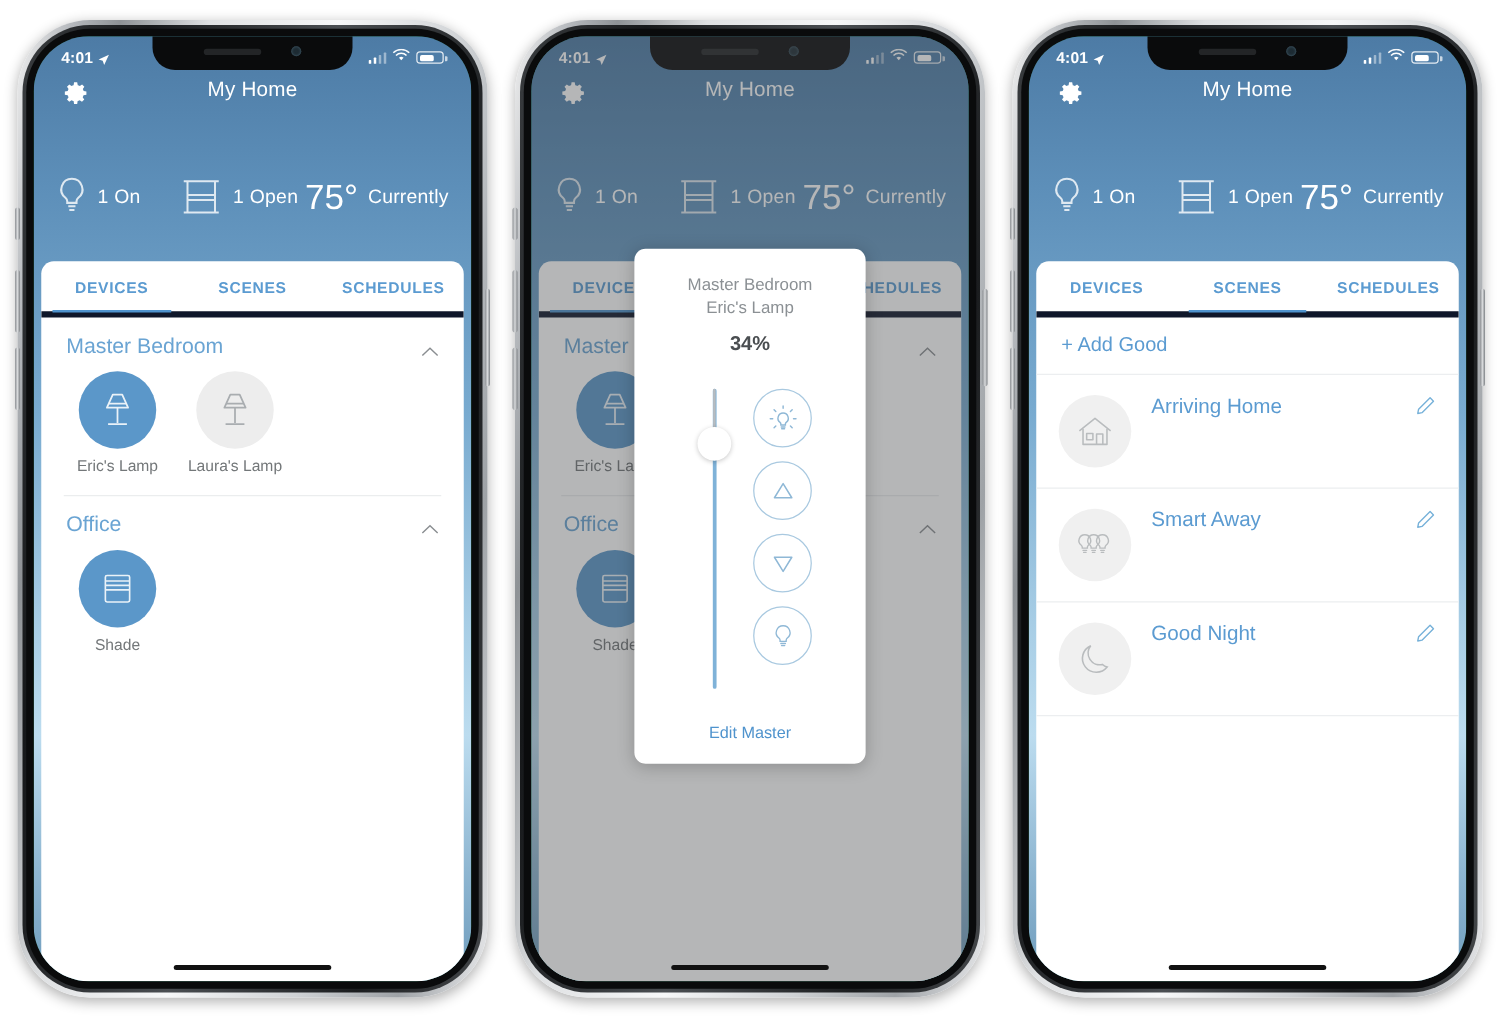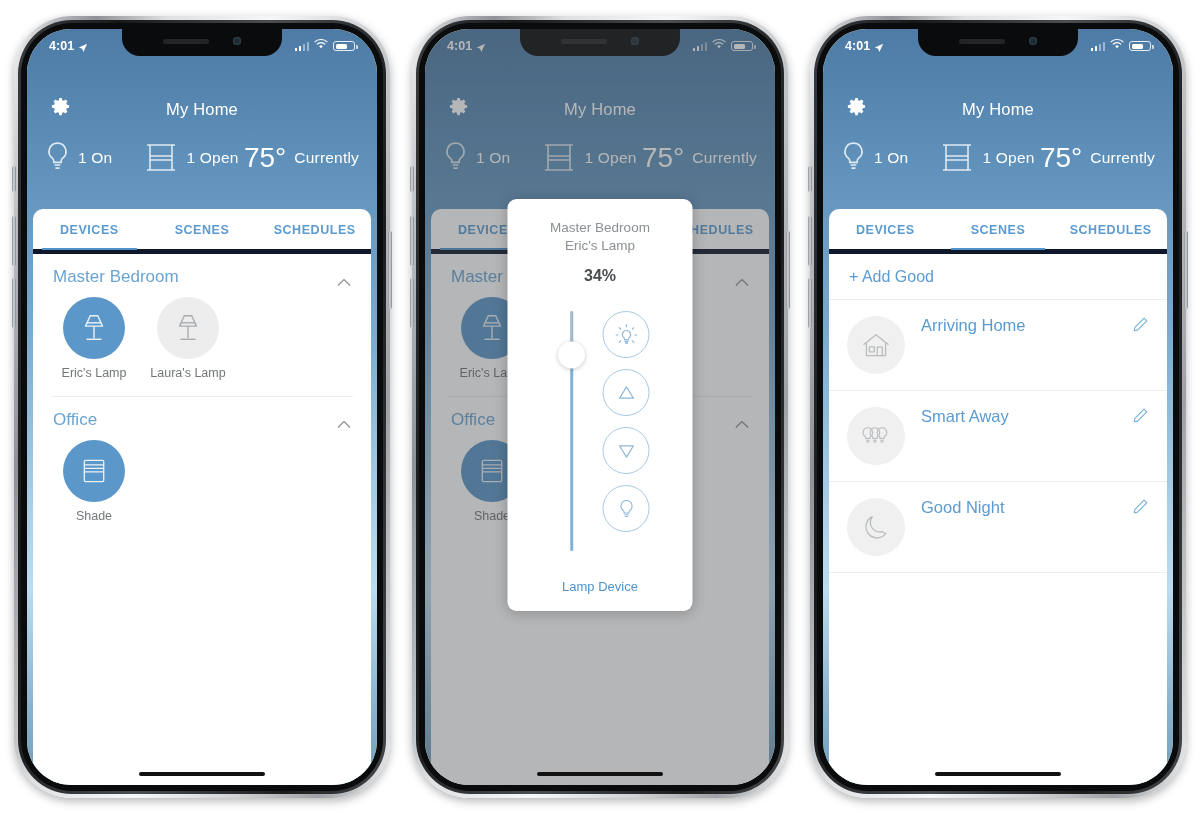--- a/index.html
+++ b/index.html
@@ -35,21 +35,21 @@
   }
   .frame-band {
     position: absolute; inset: 7px;
     border-radius: 51px;
     background: #0a0b0c;
   }
   .screen {
     position: absolute; left: 13px; right: 13px; top: 13px; bottom: 13px;
     border-radius: 44px;
     overflow: hidden;
-    background: #fef9c3;
+    background: #14532d;
   }
   
   .btn-side { position: absolute; background: linear-gradient(90deg,#8d9094,#d7d9db,#7e8286); border-radius: 2px; }
   .btn-silence { left: -2px; top: 150px; width: 4px; height: 26px; }
   .btn-volup   { left: -2px; top: 200px; width: 4px; height: 50px; }
   .btn-voldn   { left: -2px; top: 262px; width: 4px; height: 50px; }
   .btn-power   { right: -2px; top: 215px; width: 4px; height: 78px; }
 
   
   .notch {
@@ -79,21 +79,21 @@
   .sb-right { margin-left: auto; display: flex; align-items: center; gap: 5px; }
   .sb-signal { display:flex; align-items: flex-end; gap: 1.5px; height: 9px; }
   .sb-signal i { width: 2.5px; background: #fff; border-radius: .5px; display:block; }
   .sb-signal i:nth-child(1){ height:3px; } .sb-signal i:nth-child(2){ height:5px; }
   .sb-signal i:nth-child(3){ height:7px; opacity:.45;} .sb-signal i:nth-child(4){ height:9px; opacity:.45;}
   .sb-batt { width: 22px; height: 10px; border: 1.3px solid rgba(255,255,255,.85); border-radius: 3px; position: relative; }
   .sb-batt::after { content:""; position:absolute; right:-3.5px; top:3px; width:2px; height:4px; background: rgba(255,255,255,.7); border-radius:0 1px 1px 0;}
   .sb-batt i { position:absolute; left:1.5px; top:1.5px; bottom:1.5px; width:11px; background:#fff; border-radius:1.5px; display:block;}
 
   
-  .navbar { height: 56px; flex: none; display: flex; align-items: flex-end; padding: 0 22px; position: relative; }
+  .navbar { height: 56px; flex: none; display: flex; align-items: flex-start; padding: 0 22px; position: relative; }
   .gear { width: 24px; height: 24px; }
   .nav-title { position: absolute; left: 0; right: 0; text-align: center;
                color: #fff; font-size: 16.5px; letter-spacing: .2px; }
 
   
   .summary { flex: none; display: flex; padding: 18px 18px 30px; }
   .sum-item { flex: 1; display: flex; flex-direction: row; align-items: center; gap: 8px; }
   .sum-icon { height: 42px; display: flex; align-items: center; justify-content: center; }
   .sum-label { color: #fff; font-size: 15.5px; letter-spacing: .2px; }
   .sum-temp { color: #fff; font-size: 28px; font-weight: 300; line-height: 1; }
@@ -483,21 +483,21 @@
             <span class="ctrl">
               <svg viewBox="0 0 34 34" width="26" height="26" fill="none" stroke="#8fb8d6" stroke-width="1.4" stroke-linecap="round">
                 <path d="M17 6a7.2 7.2 0 0 0-4.4 12.9c.8.7 1.2 1.5 1.2 2.4v1h6.4v-1c0-.9.4-1.7 1.2-2.4A7.2 7.2 0 0 0 17 6z"></path>
                 <path d="M14.6 24.6h4.8M15.3 26.8h3.4"></path>
               </svg>
             </span>
           </div>
         </div>
 
         <div class="modal-footer">
-          <span>Lamp Device</span>
+          <span>Edit Master</span>
         </div>
       </div>
 
       <div class="home-ind"></div>
     </div>
   </div>
 
   <div class="phone p3">
     <div class="frame-outer"></div>
     <div class="frame-mid"></div>

